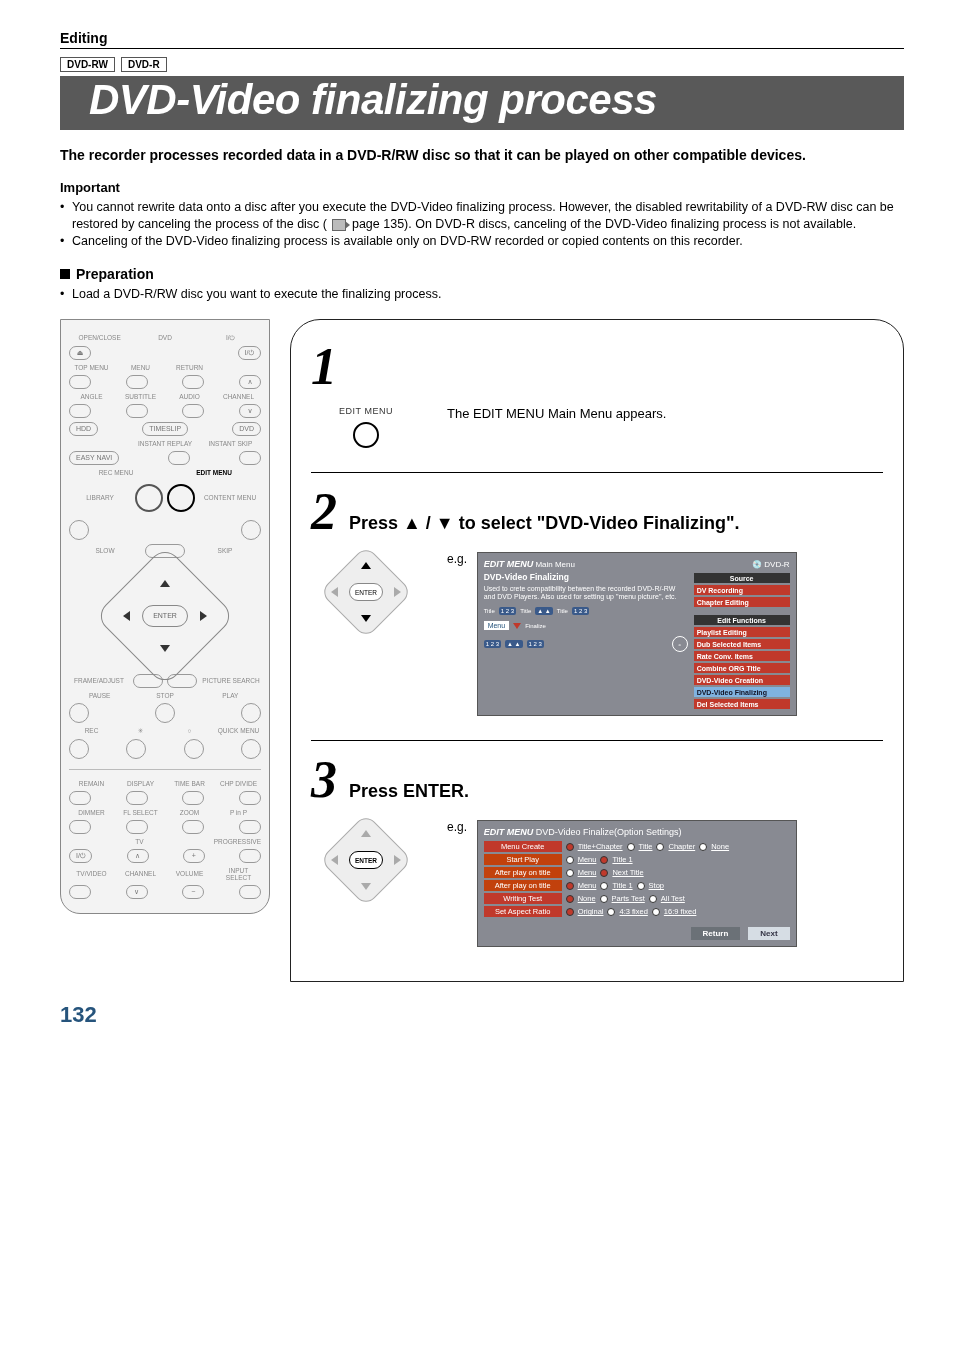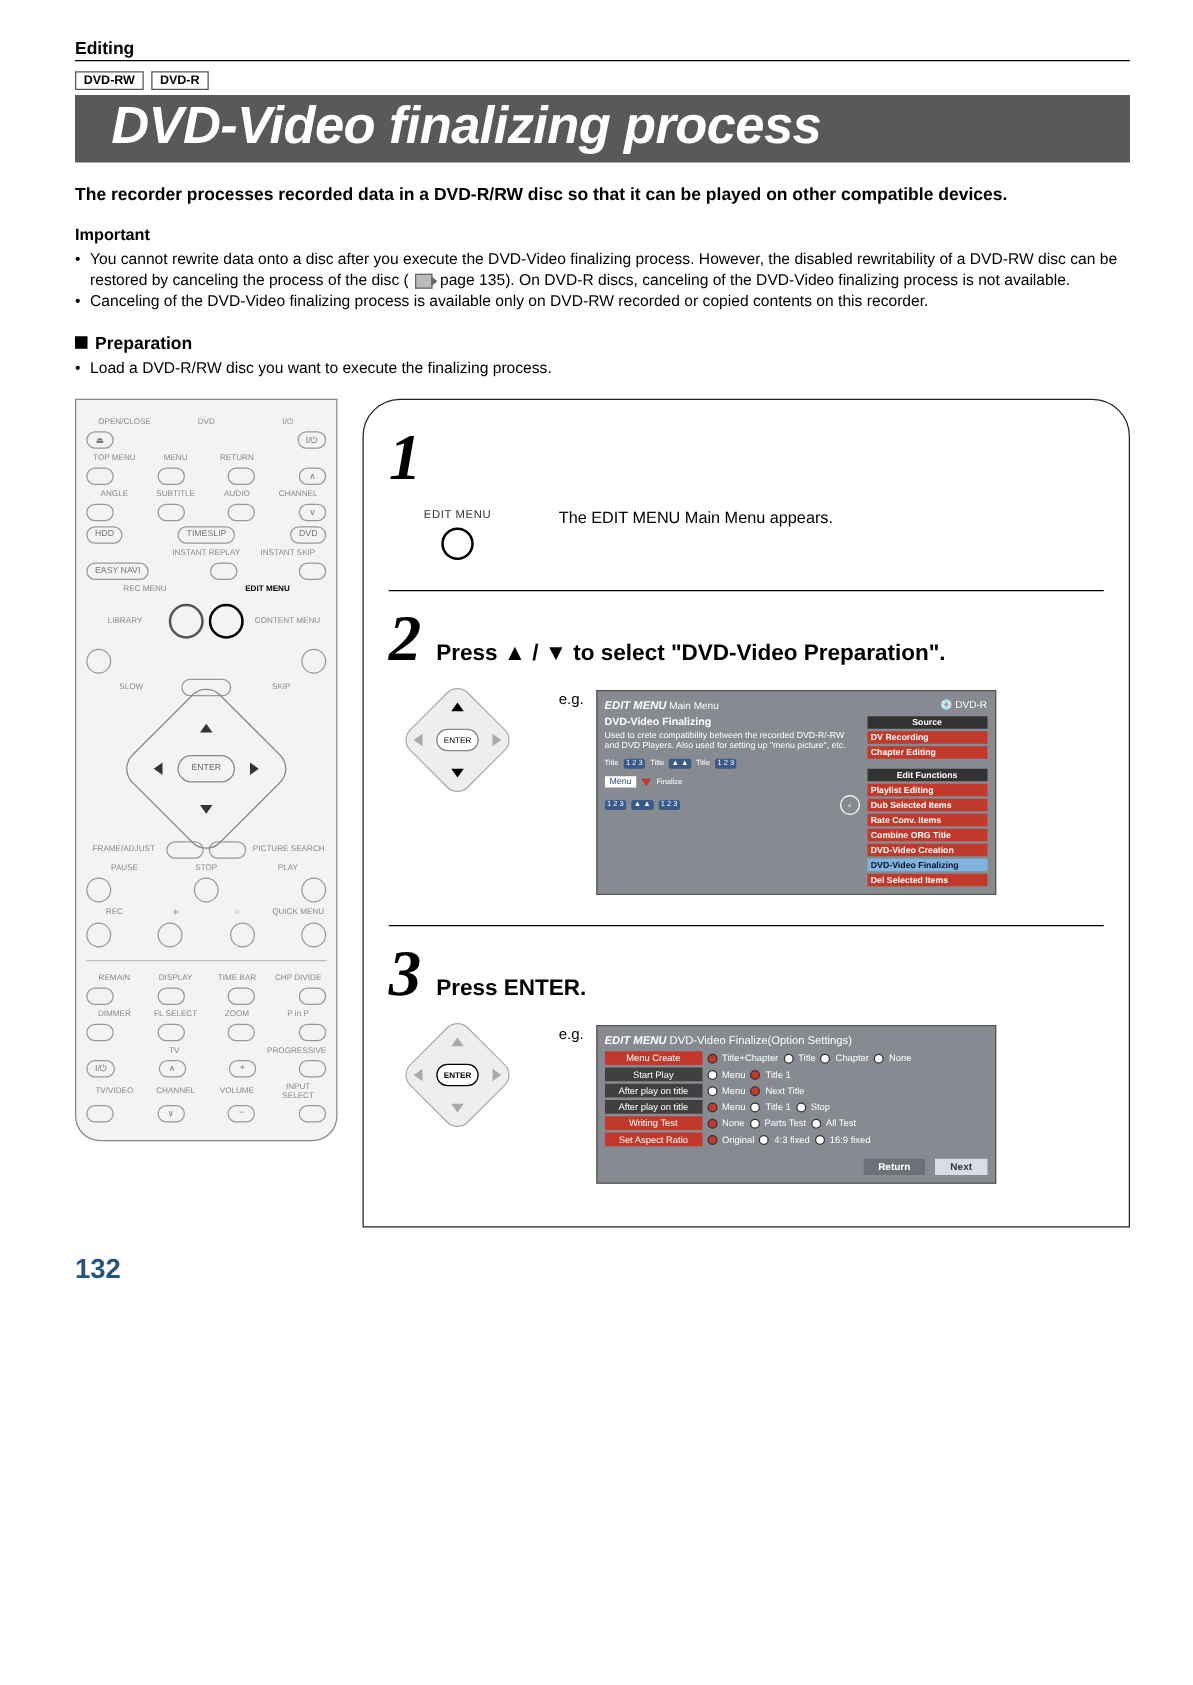--- a/index.html
+++ b/index.html
@@ -107,21 +107,21 @@
   .ctrl-pad.enter .en { border-color:#000; font-weight:bold; color:#000; }
   .step-desc { font-size: 13px; margin-bottom: 12px; }
   .eg { font-size:12px; margin-right:6px; vertical-align:top; }
 
   
   .osd {
     display:inline-block; vertical-align:top;
     background: #888a92; border:1px solid #555; color:#fff;
     font-size:8px; width:320px; padding:6px;
   }
-  .osd .osd-head { display:flex; justify-content:space-between; margin-bottom:4px; }
+  .osd .osd-head { display:flex; justify-content:space-between; margin-bottom:4px; align-items:center; }
   .osd .osd-head .em { font-style:italic; font-weight:bold; font-size:9px; }
   .osd-main { display:flex; gap:6px; }
   .osd-left { flex:1; }
   .osd-desc { font-size:7px; line-height:1.15; }
   .osd-desc b { display:block; font-size:8.5px; margin-bottom:2px; }
   .osd-right { width:96px; display:flex; flex-direction:column; gap:2px; }
   .osd-side { background:#c0392b; color:#fff; font-size:7px; padding:1.5px 3px; font-weight:bold; }
   .osd-side.hd { background:#333; text-align:center; }
   .osd-side.hl { background:#7fb3e0; color:#112; }
   .osd-diagram { margin-top:6px; display:flex; gap:4px; align-items:center; font-size:6px; flex-wrap:wrap; }
@@ -130,24 +130,24 @@
   .down-arr { width:0;height:0;border-left:4px solid transparent;border-right:4px solid transparent;border-top:6px solid #c0392b; }
 
   .osd2 {
     display:inline-block; vertical-align:top;
     background: #888a92; border:1px solid #555; color:#fff;
     font-size:8px; width:320px; padding:6px;
   }
   .osd2-head { font-style:italic; font-weight:bold; font-size:9px; margin-bottom:4px; }
   .opt-row { display:flex; align-items:center; gap:4px; margin:2px 0; }
   .opt-label { background:#c0392b; color:#fff; padding:1px 3px; font-size:7.5px; width:78px; text-align:center; }
-  .opt-label.gray { background:#404040; }
+  .opt-label.gray { background:#c2410c; }
   .radio { width:8px; height:8px; border-radius:50%; background:#fff; border:1px solid #333; display:inline-block; }
   .radio.on { background:#c0392b; }
-  .opt-val { font-size:7.5px; color:#fff; }
+  .opt-val { font-size:7.5px; color:#fff;text-decoration:underline; }
   .opt-buttons { display:flex; gap:8px; justify-content:flex-end; margin-top:10px; }
   .obtn { padding:2px 12px; font-size:8px; font-weight:bold; }
   .obtn.ret { background:#6b7177; color:#fff; }
   .obtn.nxt { background:#d6dde4; color:#334; }
 
   .page-num { font-size:22px; font-weight:bold; color:#26547c; margin-top:20px; }
 </style>
 </head>
 <body>
 
@@ -353,21 +353,21 @@
         </div>
         <div>
           <p class="step-desc">The EDIT MENU Main Menu appears.</p>
         </div>
       </div>
     </div>
 
     <div class="step">
       <div class="step-head">
         <span class="step-num">2</span>
-        <span class="step-title">Press ▲ / ▼ to select "DVD-Video Preparation".</span>
+        <span class="step-title">Press ▲ / ▼ to select "DVD-Video Finalizing".</span>
       </div>
       <div class="step-body">
         <div class="step-ctrl">
           <div class="ctrl-pad">
             <div class="diamond"></div>
             <div class="a u"></div>
             <div class="a d"></div>
             <div class="a l"></div>
             <div class="a r"></div>
             <div class="en">ENTER</div>

